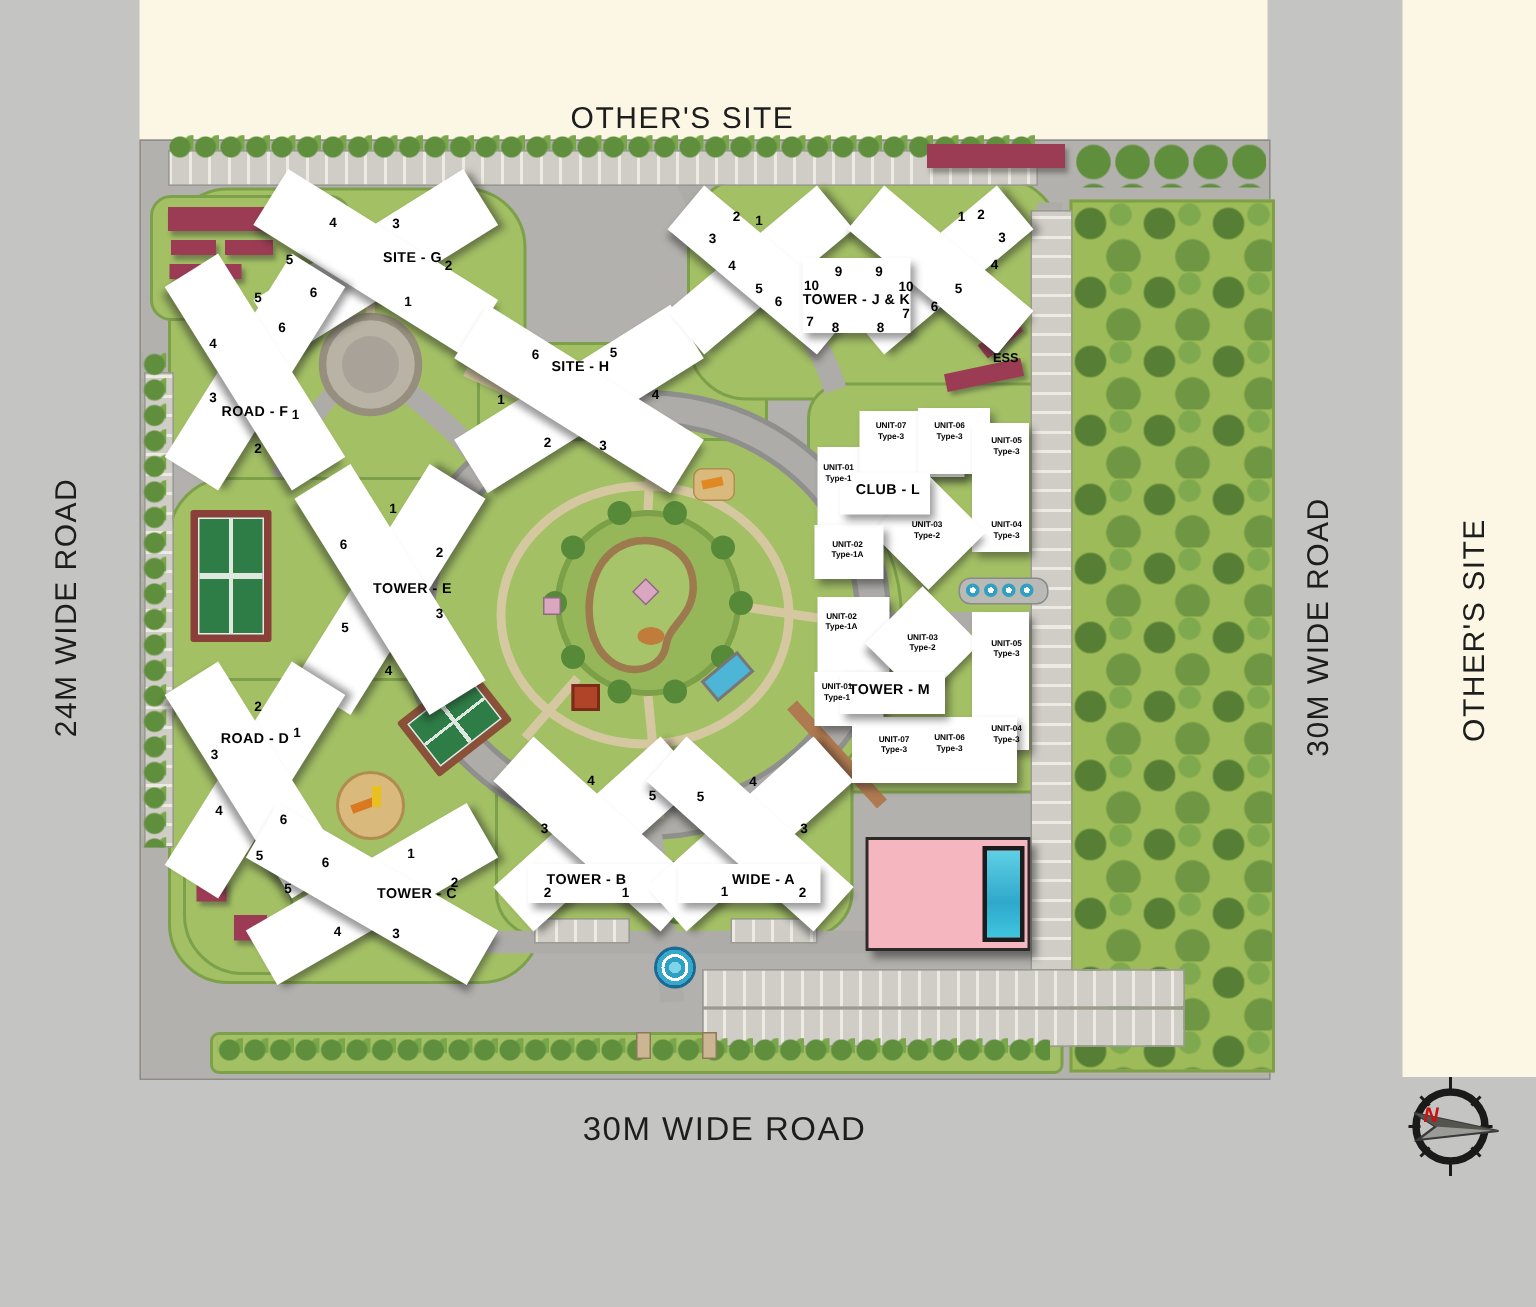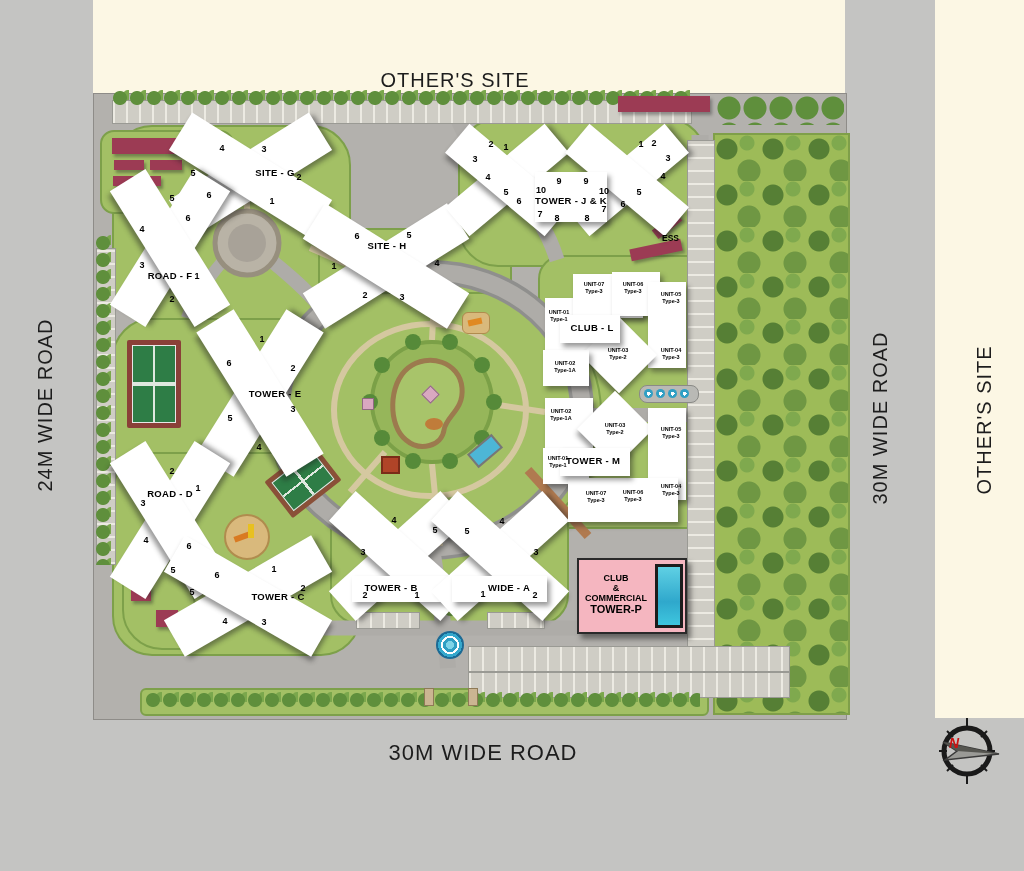--- a/index.html
+++ b/index.html
@@ -208,26 +208,20 @@
 
   <div class="bld" style="left:545px;top:398px;width:48px;height:62px;z-index:30;"></div>
   <div class="bld" style="left:588px;top:402px;width:54px;height:54px;transform:rotate(45deg);z-index:30;"></div>
   <div class="bld" style="left:648px;top:408px;width:38px;height:92px;z-index:30;"></div>
   <div class="bld" style="left:543px;top:448px;width:46px;height:36px;z-index:30;"></div>
   <div class="bld" style="left:568px;top:478px;width:110px;height:44px;z-index:30;"></div>
   <div class="bld" style="left:560px;top:448px;width:70px;height:28px;z-index:30;"></div>
 
   <div class="abs" style="left:577px;top:558px;width:106px;height:72px;background:#f5b6c0;border:2px solid #2a2a2a;box-shadow:4px 5px 5px rgba(30,30,30,.5);z-index:30;"></div>
   <div class="abs" style="left:655px;top:564px;width:22px;height:58px;background:linear-gradient(180deg,#5fd0e4,#2fa8cc 60%,#3ec6de);border:3px solid #1c1c1c;z-index:31;"></div>
-  <div class="abs" style="left:580px;top:562px;width:72px;height:64px;display:flex;flex-direction:column;align-items:center;justify-content:center;z-index:40;text-align:center;color:#000;">
-    <span style="font-weight:700;font-size:9px;">CLUB</span>
-    <span style="font-weight:700;font-size:9px;">&amp;</span>
-    <span style="font-weight:700;font-size:9px;">COMMERCIAL</span>
-    <span style="font-weight:700;font-size:11px;">TOWER-P</span>
-  </div>
 
   <span class="tower-label" style="left:275px;top:172px;">SITE - G</span>
   <span class="tower-label" style="left:170px;top:275px;">ROAD - F</span>
   <span class="tower-label" style="left:387px;top:245px;">SITE - H</span>
   <span class="tower-label" style="left:571px;top:200px;">TOWER - J &amp; K</span>
   <span class="tower-label" style="left:592px;top:327px;">CLUB - L</span>
   <span class="tower-label" style="left:593px;top:460px;">TOWER - M</span>
   <span class="tower-label" style="left:240px;top:393px;margin-left:35px;">TOWER - E</span>
   <span class="tower-label" style="left:170px;top:493px;">ROAD - D</span>
   <span class="tower-label" style="left:278px;top:596px;">TOWER - C</span>

